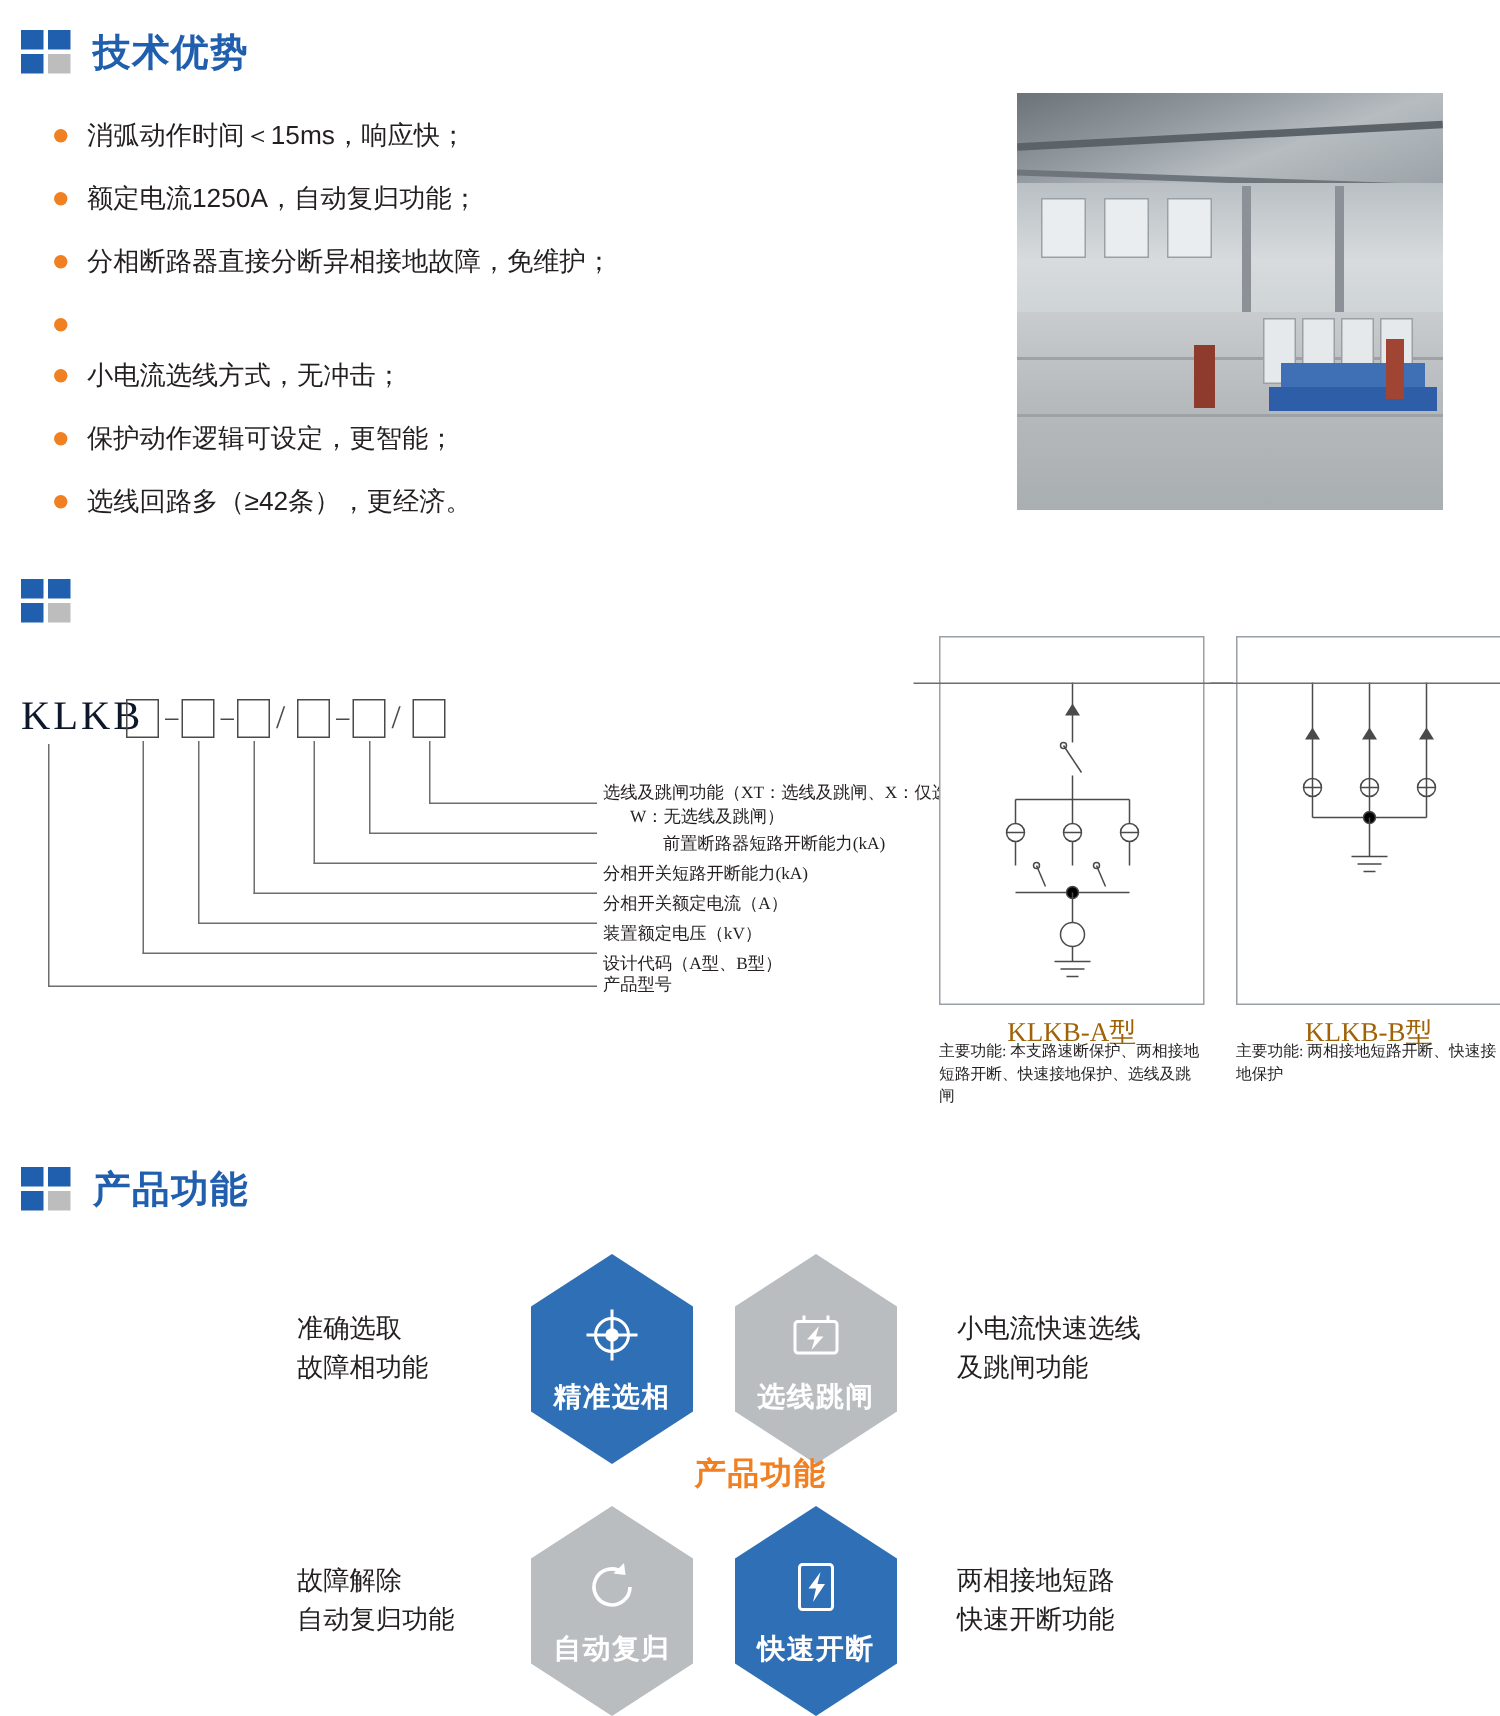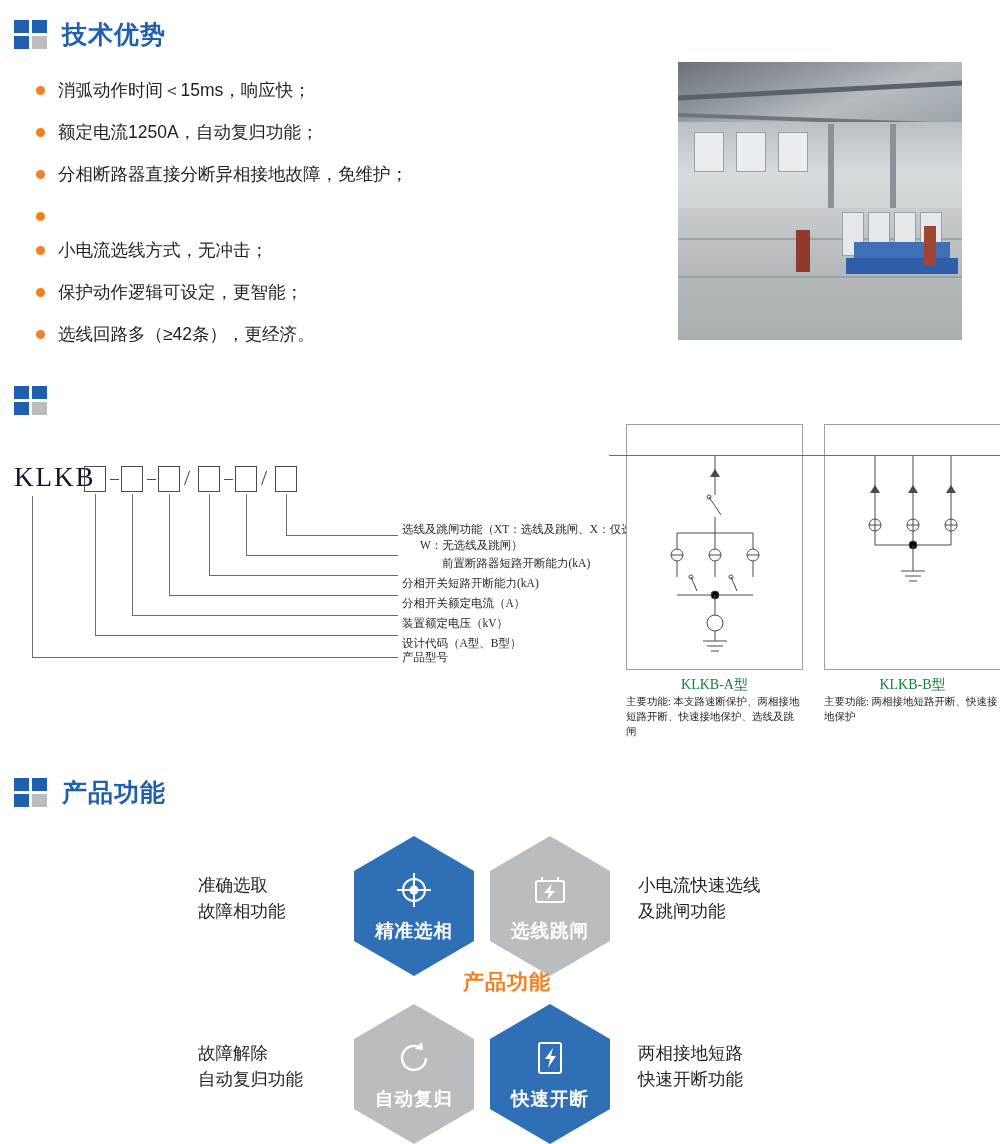--- a/index.html
+++ b/index.html
@@ -183,34 +183,34 @@
   .wire-line-top {
     position: absolute; left: -18px; top: 30px;
     width: 213px; height: 1px; background: #6d6d6d;
   }
   .wp-cap {
     position: absolute;
     text-align: center;
     width: 190px;
     font-family: "Liberation Serif", serif;
   }
-  .wp-title { font-size: 14px; color:#15803d; }
+  .wp-title { font-size: 18px; color:#a16207; }
   .wp-desc { font-size: 10.5px; line-height: 15px; color:#231f20; text-align:left; width: 178px;}
 
   
   #sec-func { position: absolute; left: 14px; top: 776px; }
 
   #hexwrap {
     position: absolute;
     left: 186px; top: 836px;
     width: 640px; height: 280px;
   }
   .hex {
     position: absolute;
-    width: 120px; height: 140px;
+    width: 108px; height: 140px;
     clip-path: polygon(50% 0%, 100% 25%, 100% 75%, 50% 100%, 0% 75%, 0% 25%);
     display: flex;
     flex-direction: column;
     align-items: center;
     justify-content: center;
     color: #ffffff;
   }
   .hex.blue { background: #2f6fb5; }
   .hex.grey { background: #b9bdc0; }
   .hex-label {

